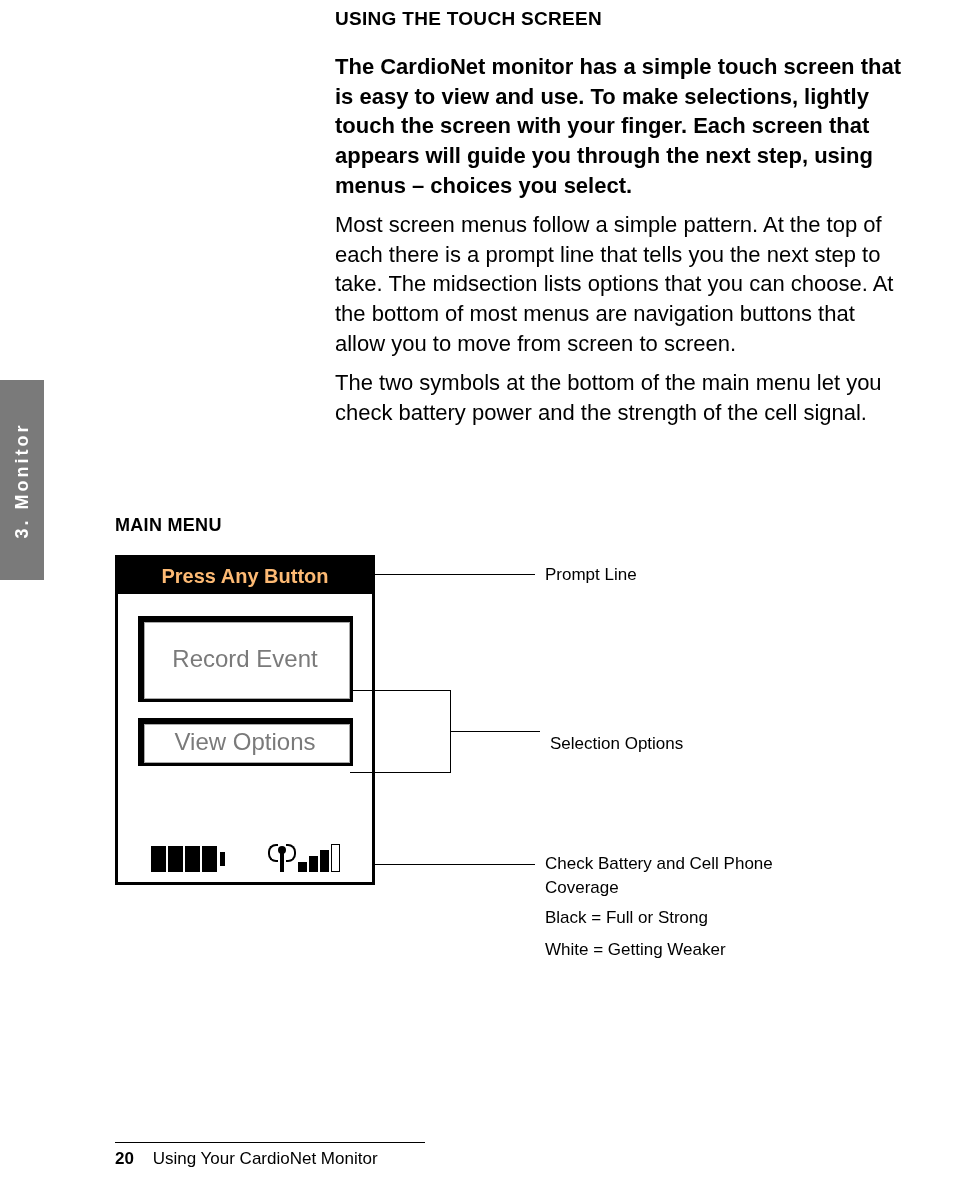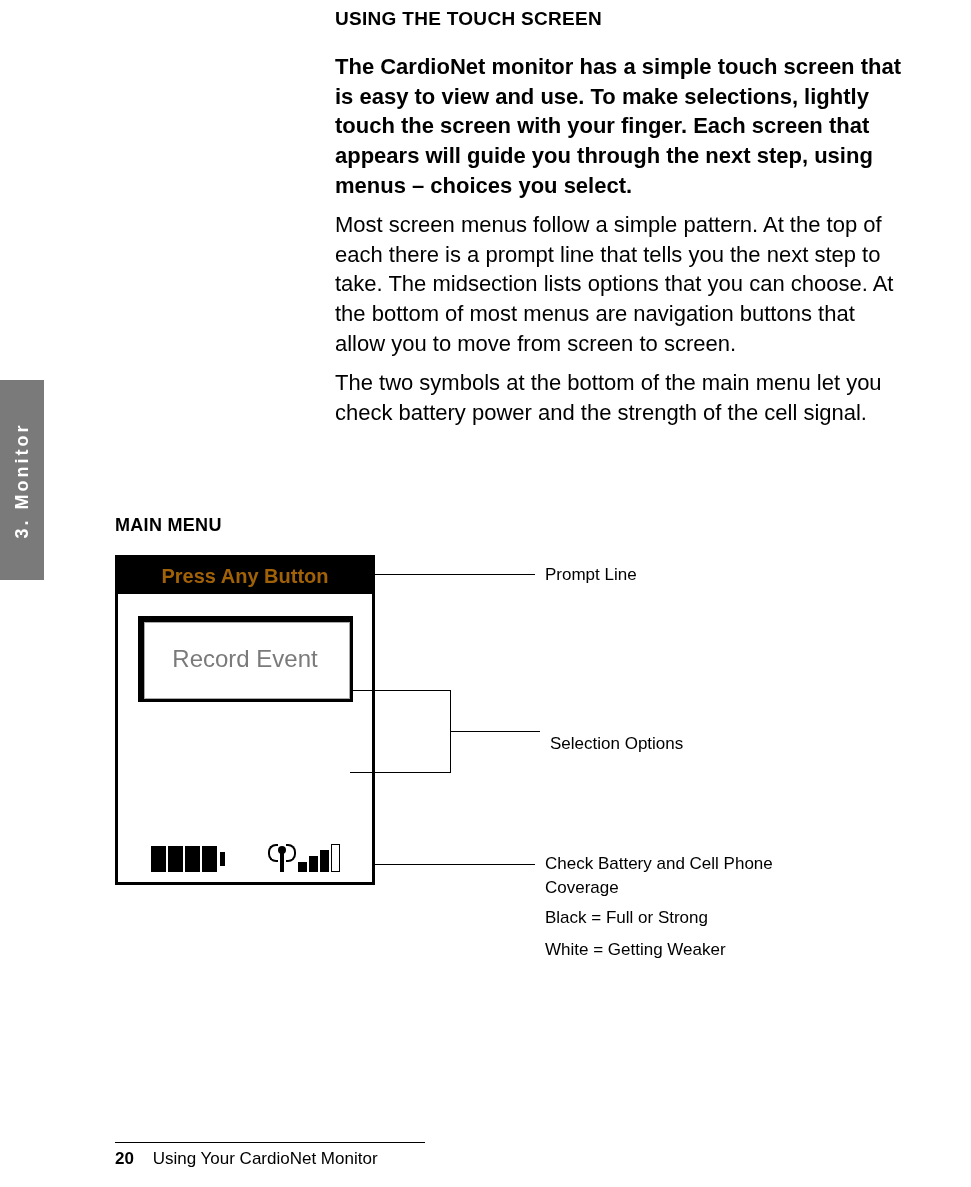--- a/index.html
+++ b/index.html
@@ -71,21 +71,21 @@
     width: 260px;
     height: 330px;
     border: 3px solid #000;
     box-sizing: border-box;
     background: #fff;
   }
   .prompt-bar {
     width: 100%;
     height: 36px;
     background: #000;
-    color: #a16207;
+    color: #fdba74;
     font-weight: 700;
     font-size: 20px;
     display: flex;
     align-items: center;
     justify-content: center;
     box-sizing: border-box;
   }
   .menu-area {
     padding: 22px 18px 0 18px;
     box-sizing: border-box;
@@ -237,20 +237,23 @@
   <div class="body-text p2">Most screen menus follow a simple pattern.  At the top of each there is a prompt line that tells you the next step to take. The midsection lists options that you can choose. At the bottom of most menus are navigation buttons that allow you to move from screen to screen.</div>
   <div class="body-text p3">The two symbols at the bottom of the main menu let you check battery power and the strength of the cell signal.</div>
 
   <div class="subheading">MAIN MENU</div>
 
   <div class="device-frame">
     <div class="prompt-bar">Press Any Button</div>
     <div class="menu-area">
       <div class="menu-btn">
         <span>Record Event</span>
+      </div>
+      <div class="menu-btn menu-btn2">
+        <span>View Options</span>
       </div>
     </div>
     <div class="status-row">
       <div class="battery">
         <div class="seg"></div>
           <div class="seg"></div>
           <div class="seg"></div>
           <div class="seg"></div>
           <div class="tip"></div>
       </div>

